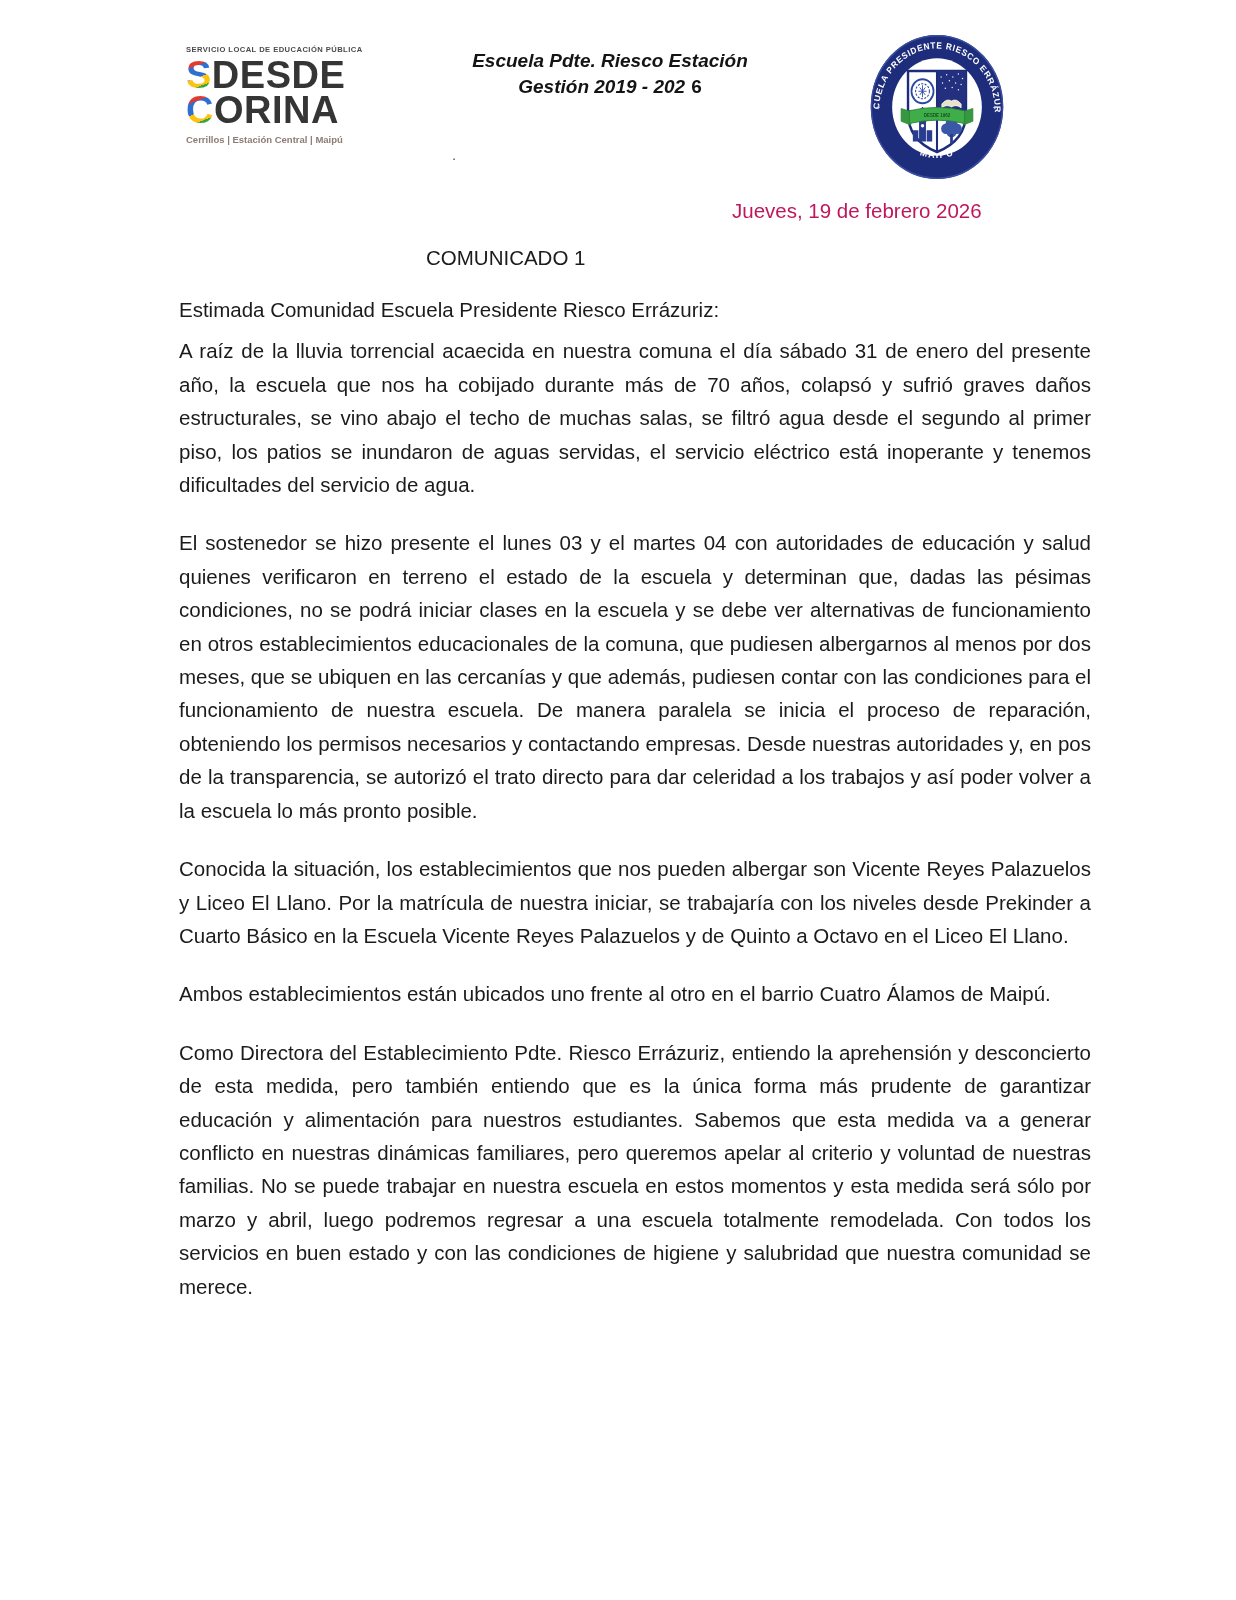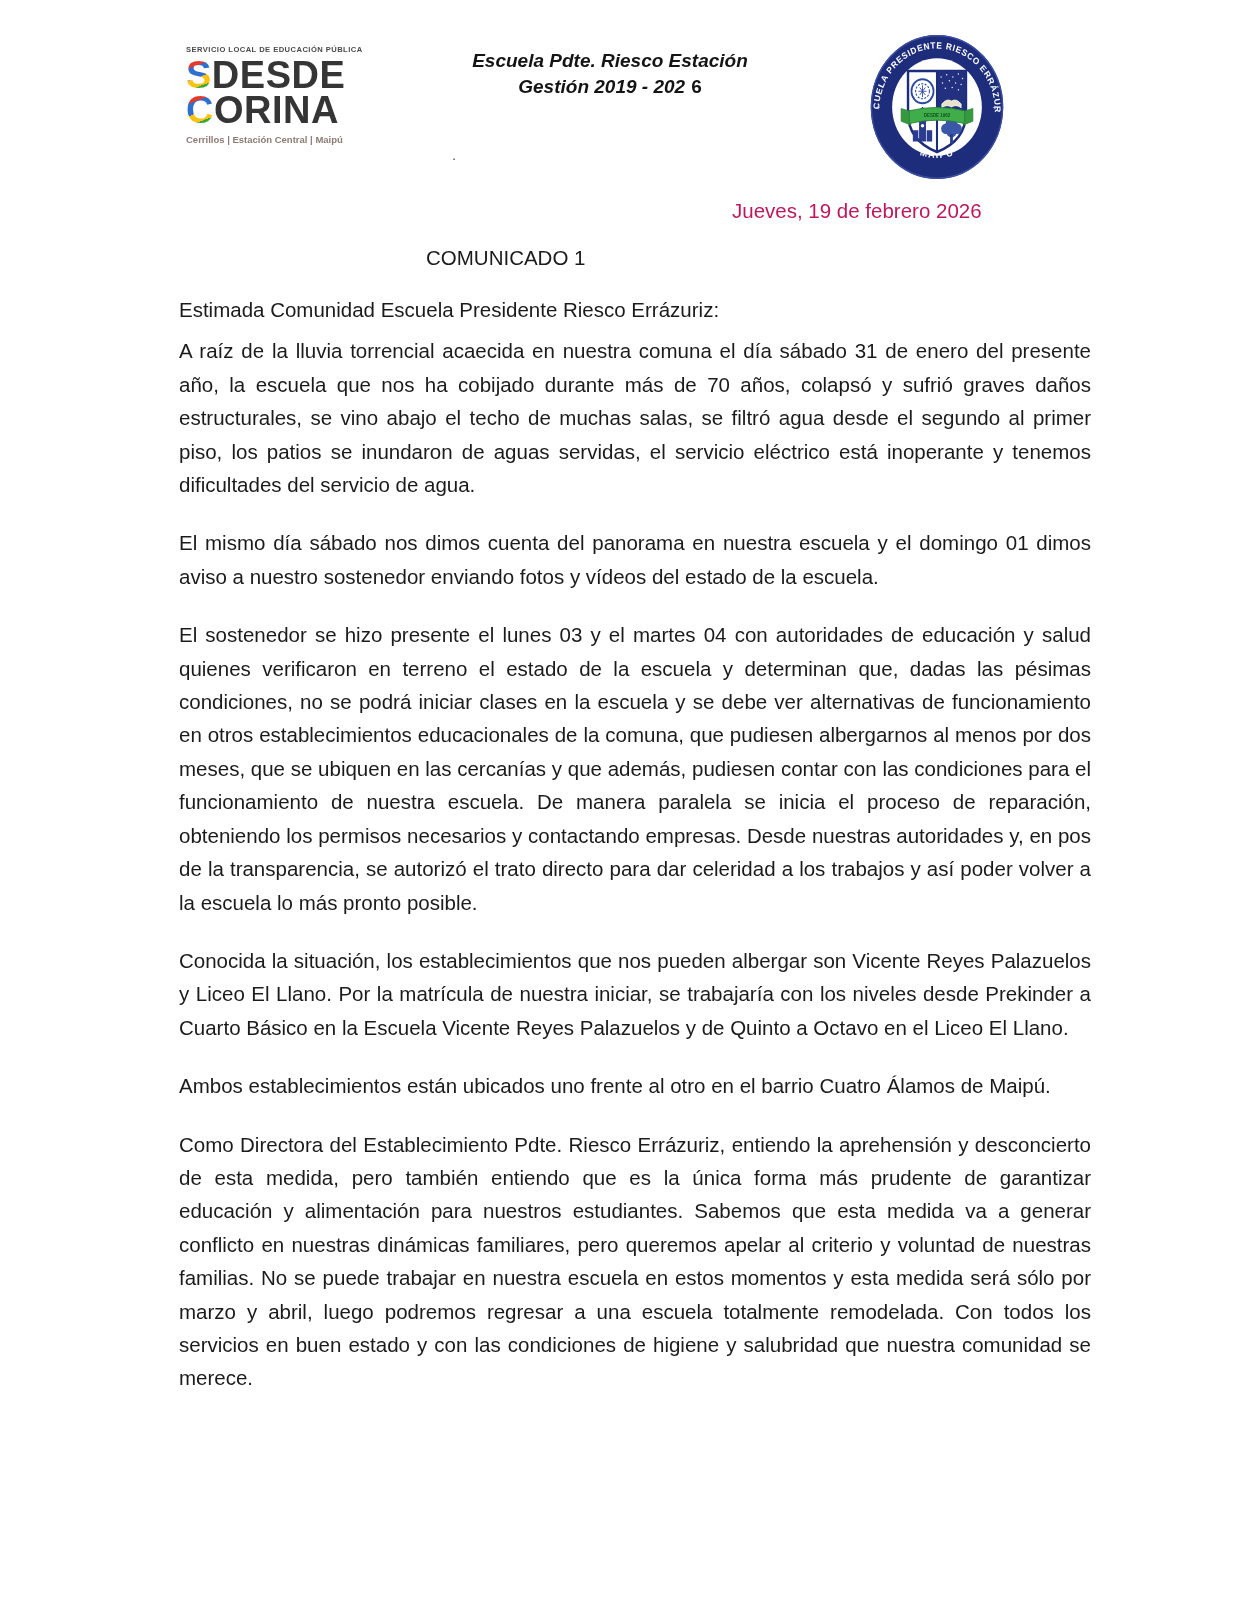--- a/index.html
+++ b/index.html
@@ -124,20 +124,19 @@
       </g>
     </svg>
   </div>
 
   <div class="date-row">Jueves, 19 de febrero 2026</div>
   <div class="doc-title">COMUNICADO 1</div>
 
   <div class="content">
     <p class="greeting">Estimada Comunidad Escuela Presidente Riesco Errázuriz:</p>
     <p>A raíz de la lluvia torrencial acaecida en nuestra comuna el día sábado 31 de enero del presente año, la escuela que nos ha cobijado durante más de 70 años, colapsó y sufrió graves daños estructurales, se vino abajo el techo de muchas salas, se filtró agua desde el segundo al primer piso, los patios se inundaron de aguas servidas, el servicio eléctrico está inoperante y tenemos dificultades del servicio de agua.</p>
-    <p>El mismo día sábado nos dimos cuenta del panorama en nuestra escuela y el domingo 01 dimos aviso a nuestro sostenedor enviando fotos y vídeos del estado de la escuela.</p>
     <p>El sostenedor se hizo presente el lunes 03 y el martes 04 con autoridades de educación y salud quienes verificaron en terreno el estado de la escuela y determinan que, dadas las pésimas condiciones, no se podrá iniciar clases en la escuela y se debe ver alternativas de funcionamiento en otros establecimientos educacionales de la comuna, que pudiesen albergarnos al menos por dos meses, que se ubiquen en las cercanías y que además, pudiesen contar con las condiciones para el funcionamiento de nuestra escuela. De manera paralela se inicia el proceso de reparación, obteniendo los permisos necesarios y contactando empresas. Desde nuestras autoridades y, en pos de la transparencia, se autorizó el trato directo para dar celeridad a los trabajos y así poder volver a la escuela lo más pronto posible.</p>
     <p>Conocida la situación, los establecimientos que nos pueden albergar son Vicente Reyes Palazuelos y Liceo El Llano. Por la matrícula de nuestra iniciar, se trabajaría con los niveles desde Prekinder a Cuarto Básico en la Escuela Vicente Reyes Palazuelos y de Quinto a Octavo en el Liceo El Llano.</p>
     <p>Ambos establecimientos están ubicados uno frente al otro en el barrio Cuatro Álamos de Maipú.</p>
     <p>Como Directora del Establecimiento Pdte. Riesco Errázuriz, entiendo la aprehensión y desconcierto de esta medida, pero también entiendo que es la única forma más prudente de garantizar educación y alimentación para nuestros estudiantes. Sabemos que esta medida va a generar conflicto en nuestras dinámicas familiares, pero queremos apelar al criterio y voluntad de nuestras familias. No se puede trabajar en nuestra escuela en estos momentos y esta medida será sólo por marzo y abril, luego podremos regresar a una escuela totalmente remodelada. Con todos los servicios en buen estado y con las condiciones de higiene y salubridad que nuestra comunidad se merece.</p>
   </div>
 
 </div>
 
 </body></html>

